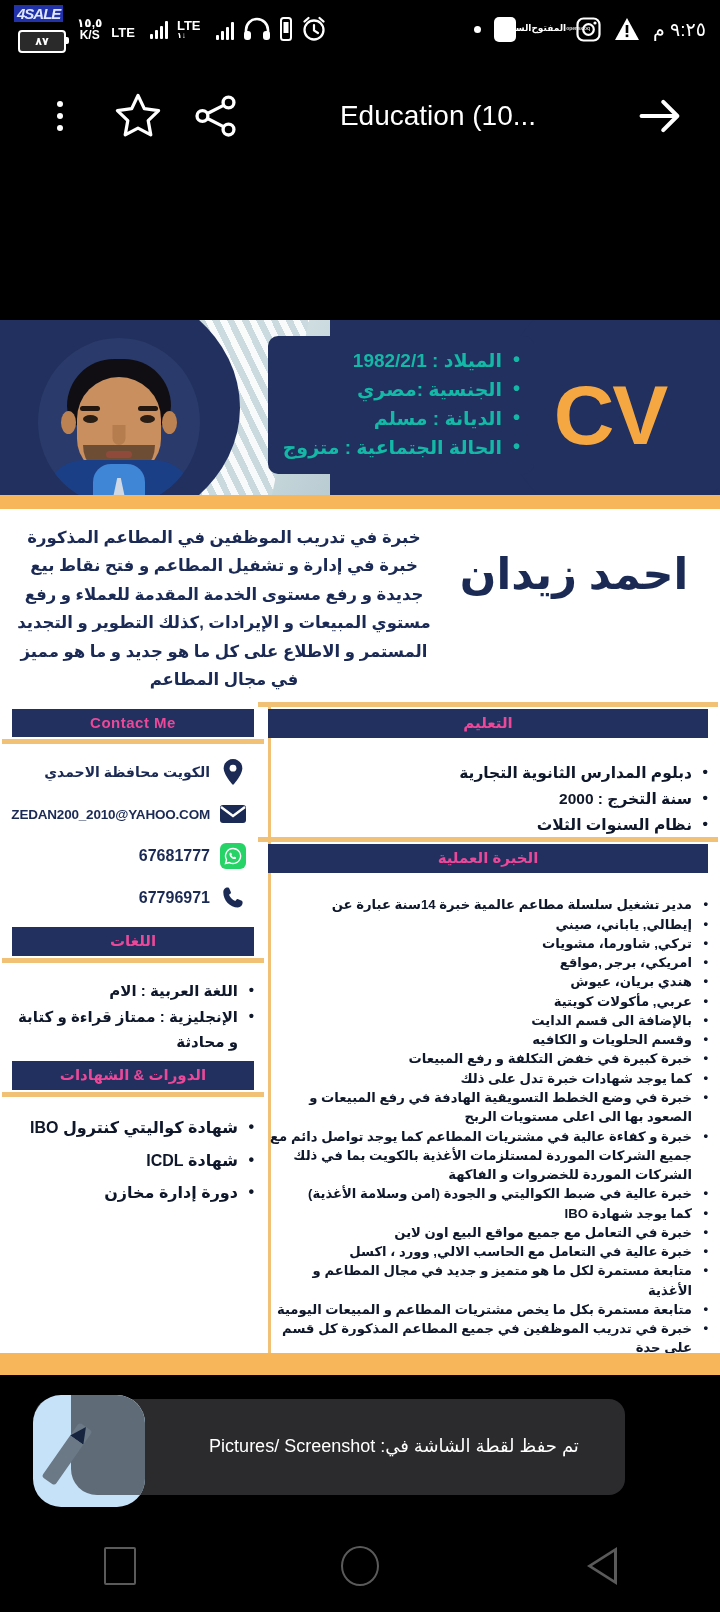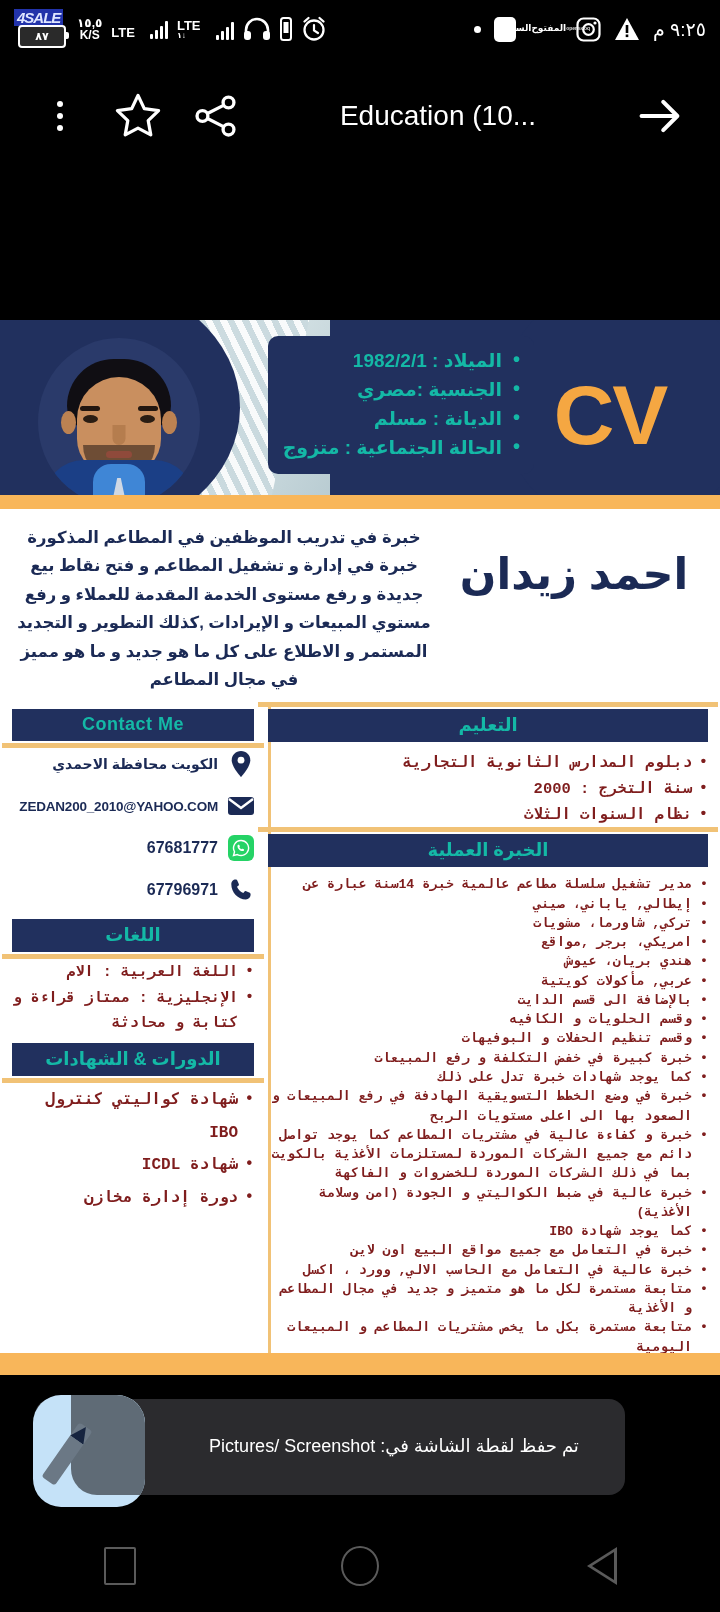--- a/index.html
+++ b/index.html
@@ -4,21 +4,21 @@
 <style>
   html,body{margin:0;padding:0;background:#000;}
   body{width:720px;height:1612px;position:relative;overflow:hidden;
        font-family:"Liberation Sans","DejaVu Sans",sans-serif;}
 
   
   .statusbar{position:absolute;left:0;top:0;width:720px;height:58px;background:#000;
              display:flex;align-items:center;color:#fff;}
   .sb-left{display:flex;align-items:center;gap:9px;padding-left:12px;}
   .sb-right{display:flex;align-items:center;gap:13px;margin-left:auto;padding-right:14px;}
-  .logo4sale{position:relative;width:56px;height:38px;display:flex;align-items:center;justify-content:center;}
+  .logo4sale{position:relative;width:56px;height:47px;display:flex;align-items:center;justify-content:center;}
   .logo4sale .lbl{position:absolute;top:-1px;left:2px;font-size:15px;font-weight:bold;font-style:italic;
                   color:#dfe6ff;background:#2233aa;padding:0 3px;letter-spacing:-1px;}
   .batt{position:absolute;bottom:0;left:6px;width:44px;height:19px;border:2px solid #fff;border-radius:4px;
         display:flex;align-items:center;justify-content:center;font-size:11px;font-weight:bold;color:#fff;background:#2a2a2a;}
   .batt:after{content:"";position:absolute;right:-5px;top:5px;width:3px;height:7px;background:#fff;border-radius:0 2px 2px 0;}
   .kbs{font-size:12px;font-weight:bold;line-height:1.0;text-align:center;}
   .kbs span{display:block;}
   .sigblock{display:flex;align-items:flex-end;gap:15px;}
   .sigtxt{font-size:13px;font-weight:bold;line-height:1;}
   .sigtxt .sub{font-size:8px;display:block;letter-spacing:-0.5px;}
@@ -99,37 +99,37 @@
   .cvname{width:260px;font-size:43px;font-weight:bold;color:#1b2a55;text-align:center;padding-top:26px;direction:rtl;}
   .summary{flex:1;direction:rtl;text-align:center;font-size:16.5px;font-weight:bold;color:#1b2a55;line-height:1.72;
            padding:0 6px 0 0;}
 
   
   .body2{display:flex;direction:rtl;padding:8px 8px 0 8px;box-sizing:border-box;position:relative;}
   .divider{position:absolute;right:449px;top:10px;width:3px;height:660px;background:#f1c276;}
   .colR{width:450px;box-sizing:border-box;padding:0 4px 0 6px;}
   .colL{width:254px;box-sizing:border-box;padding:0 8px 0 4px;}
 
-  .sechead{background:#21305e;color:#14b8a6;font-size:18px;font-weight:bold;text-align:center;
-           padding:5px 0 6px;position:relative;margin:6px 0 8px;}
+  .sechead{background:#21305e;color:#ec4899;font-size:15px;font-weight:bold;text-align:center;
+           padding:5px 0 6px;position:relative;margin:6px 0 22px;}
   .sechead.gold-tl:before{content:"";position:absolute;top:-7px;right:-10px;width:calc(100% + 20px);height:5px;background:#f1c276;}
   .sechead.gold-bl:after{content:"";position:absolute;bottom:-7px;left:-10px;width:calc(100% + 20px);height:5px;background:#f1c276;}
   .sechead.en{letter-spacing:.5px;}
 
   ul.bullets{list-style:none;margin:0;padding:0;direction:rtl;}
-  ul.bullets li{position:relative;padding-right:16px;color:#7f1d1d;font-weight:bold;font-family:Liberation Mono, monospace;}
+  ul.bullets li{position:relative;padding-right:16px;color:#0f172a;font-weight:bold;}
   ul.bullets li:before{content:"•";position:absolute;right:0;top:-1px;}
   .edu li{font-size:15.5px;line-height:1.68;}
   .exp li{font-size:13.2px;line-height:1.46;}
   .lang li{font-size:15px;line-height:1.7;}
   .certs li{font-size:16px;line-height:2.05;}
   .certs{margin-top:14px;}
   .lang{margin-top:16px;}
 
-  .contact-list{list-style:none;margin:10px 0 0;padding:0;direction:rtl;}
+  .contact-list{list-style:none;margin:10px 8px 0;padding:0;direction:rtl;}
   .contact-list li{display:flex;align-items:center;gap:10px;margin-bottom:16px;direction:rtl;}
   .ci{width:26px;height:26px;flex:none;display:flex;align-items:center;justify-content:center;}
   .ctext{font-size:14px;font-weight:bold;color:#1b2a55;}
   .ctext.en{font-size:13.5px;letter-spacing:-.2px;}
   .ctext.num{font-size:16px;}
   .wa{width:26px;height:26px;background:#25d366;border-radius:6px;display:flex;align-items:center;justify-content:center;}
 
   .goldbar-bottom{position:absolute;left:0;bottom:0;width:720px;height:22px;background:#f8b65a;}
 
   
@@ -328,21 +328,20 @@
       <div class="sechead gold-tl">الخبرة العملية</div>
       <ul class="bullets exp">
         <li>مدير تشغيل سلسلة مطاعم عالمية خبرة 14سنة عبارة عن</li>
         <li>إيطالي, ياباني، صيني</li>
         <li>تركي, شاورما، مشويات</li>
         <li>امريكي، برجر ,مواقع</li>
         <li>هندي بريان، عيوش</li>
         <li>عربي, مأكولات كويتية</li>
         <li>بالإضافة الى قسم الدايت</li>
         <li>وقسم الحلويات و الكافيه</li>
-        <li>وقسم تنظيم الحفلات و البوفيهات</li>
         <li>خبرة كبيرة في خفض التكلفة و رفع المبيعات</li>
         <li>كما يوجد  شهادات خبرة تدل على ذلك</li>
         <li>خبرة في وضع الخطط التسويقية الهادفة في رفع المبيعات و الصعود بها الى اعلى مستويات الربح</li>
         <li>خبرة و كفاءة عالية في مشتريات المطاعم كما يوجد تواصل دائم مع جميع الشركات الموردة لمستلزمات الأغذية بالكويت بما في ذلك الشركات الموردة للخضروات و الفاكهة</li>
         <li>خبرة عالية في ضبط الكواليتي و الجودة (امن وسلامة الأغذية)</li>
         <li>كما يوجد شهادة  IBO</li>
         <li>خبرة في التعامل مع جميع مواقع البيع اون لاين</li>
         <li>خبرة عالية في التعامل مع الحاسب الالي, وورد ، اكسل</li>
         <li>متابعة مستمرة لكل ما هو متميز و جديد في مجال المطاعم و الأغذية</li>
         <li>متابعة مستمرة بكل ما يخص مشتريات المطاعم و المبيعات اليومية</li>

